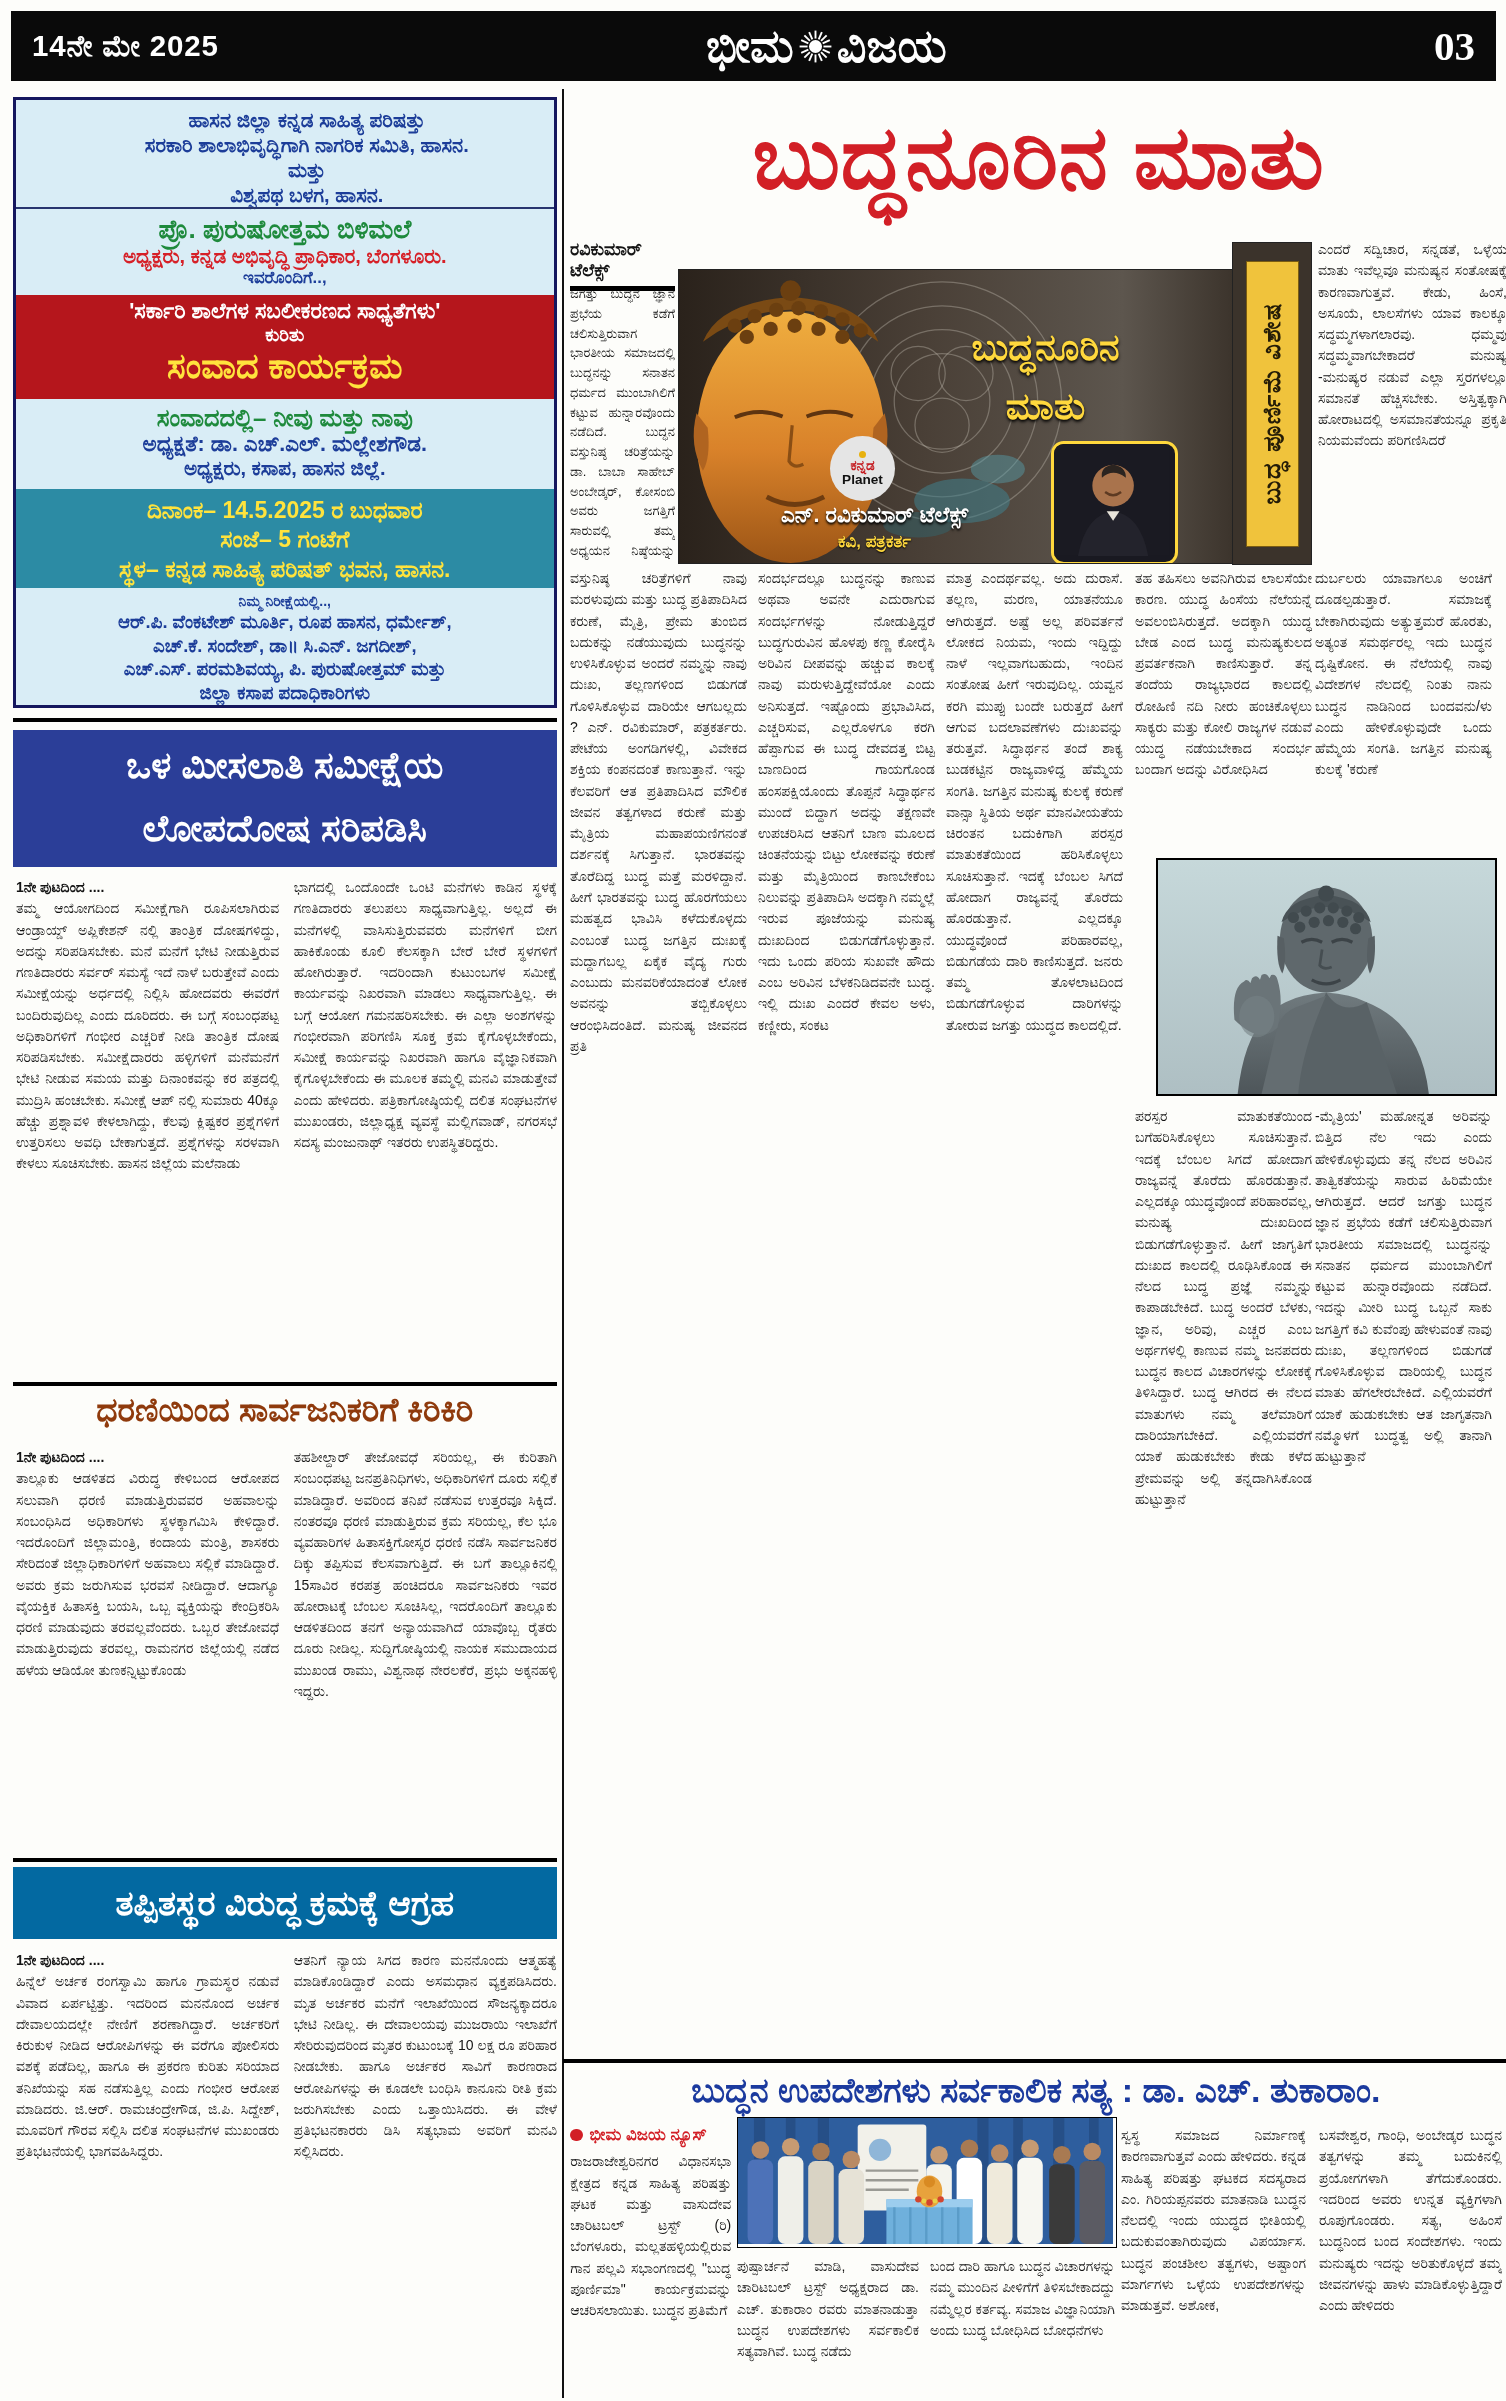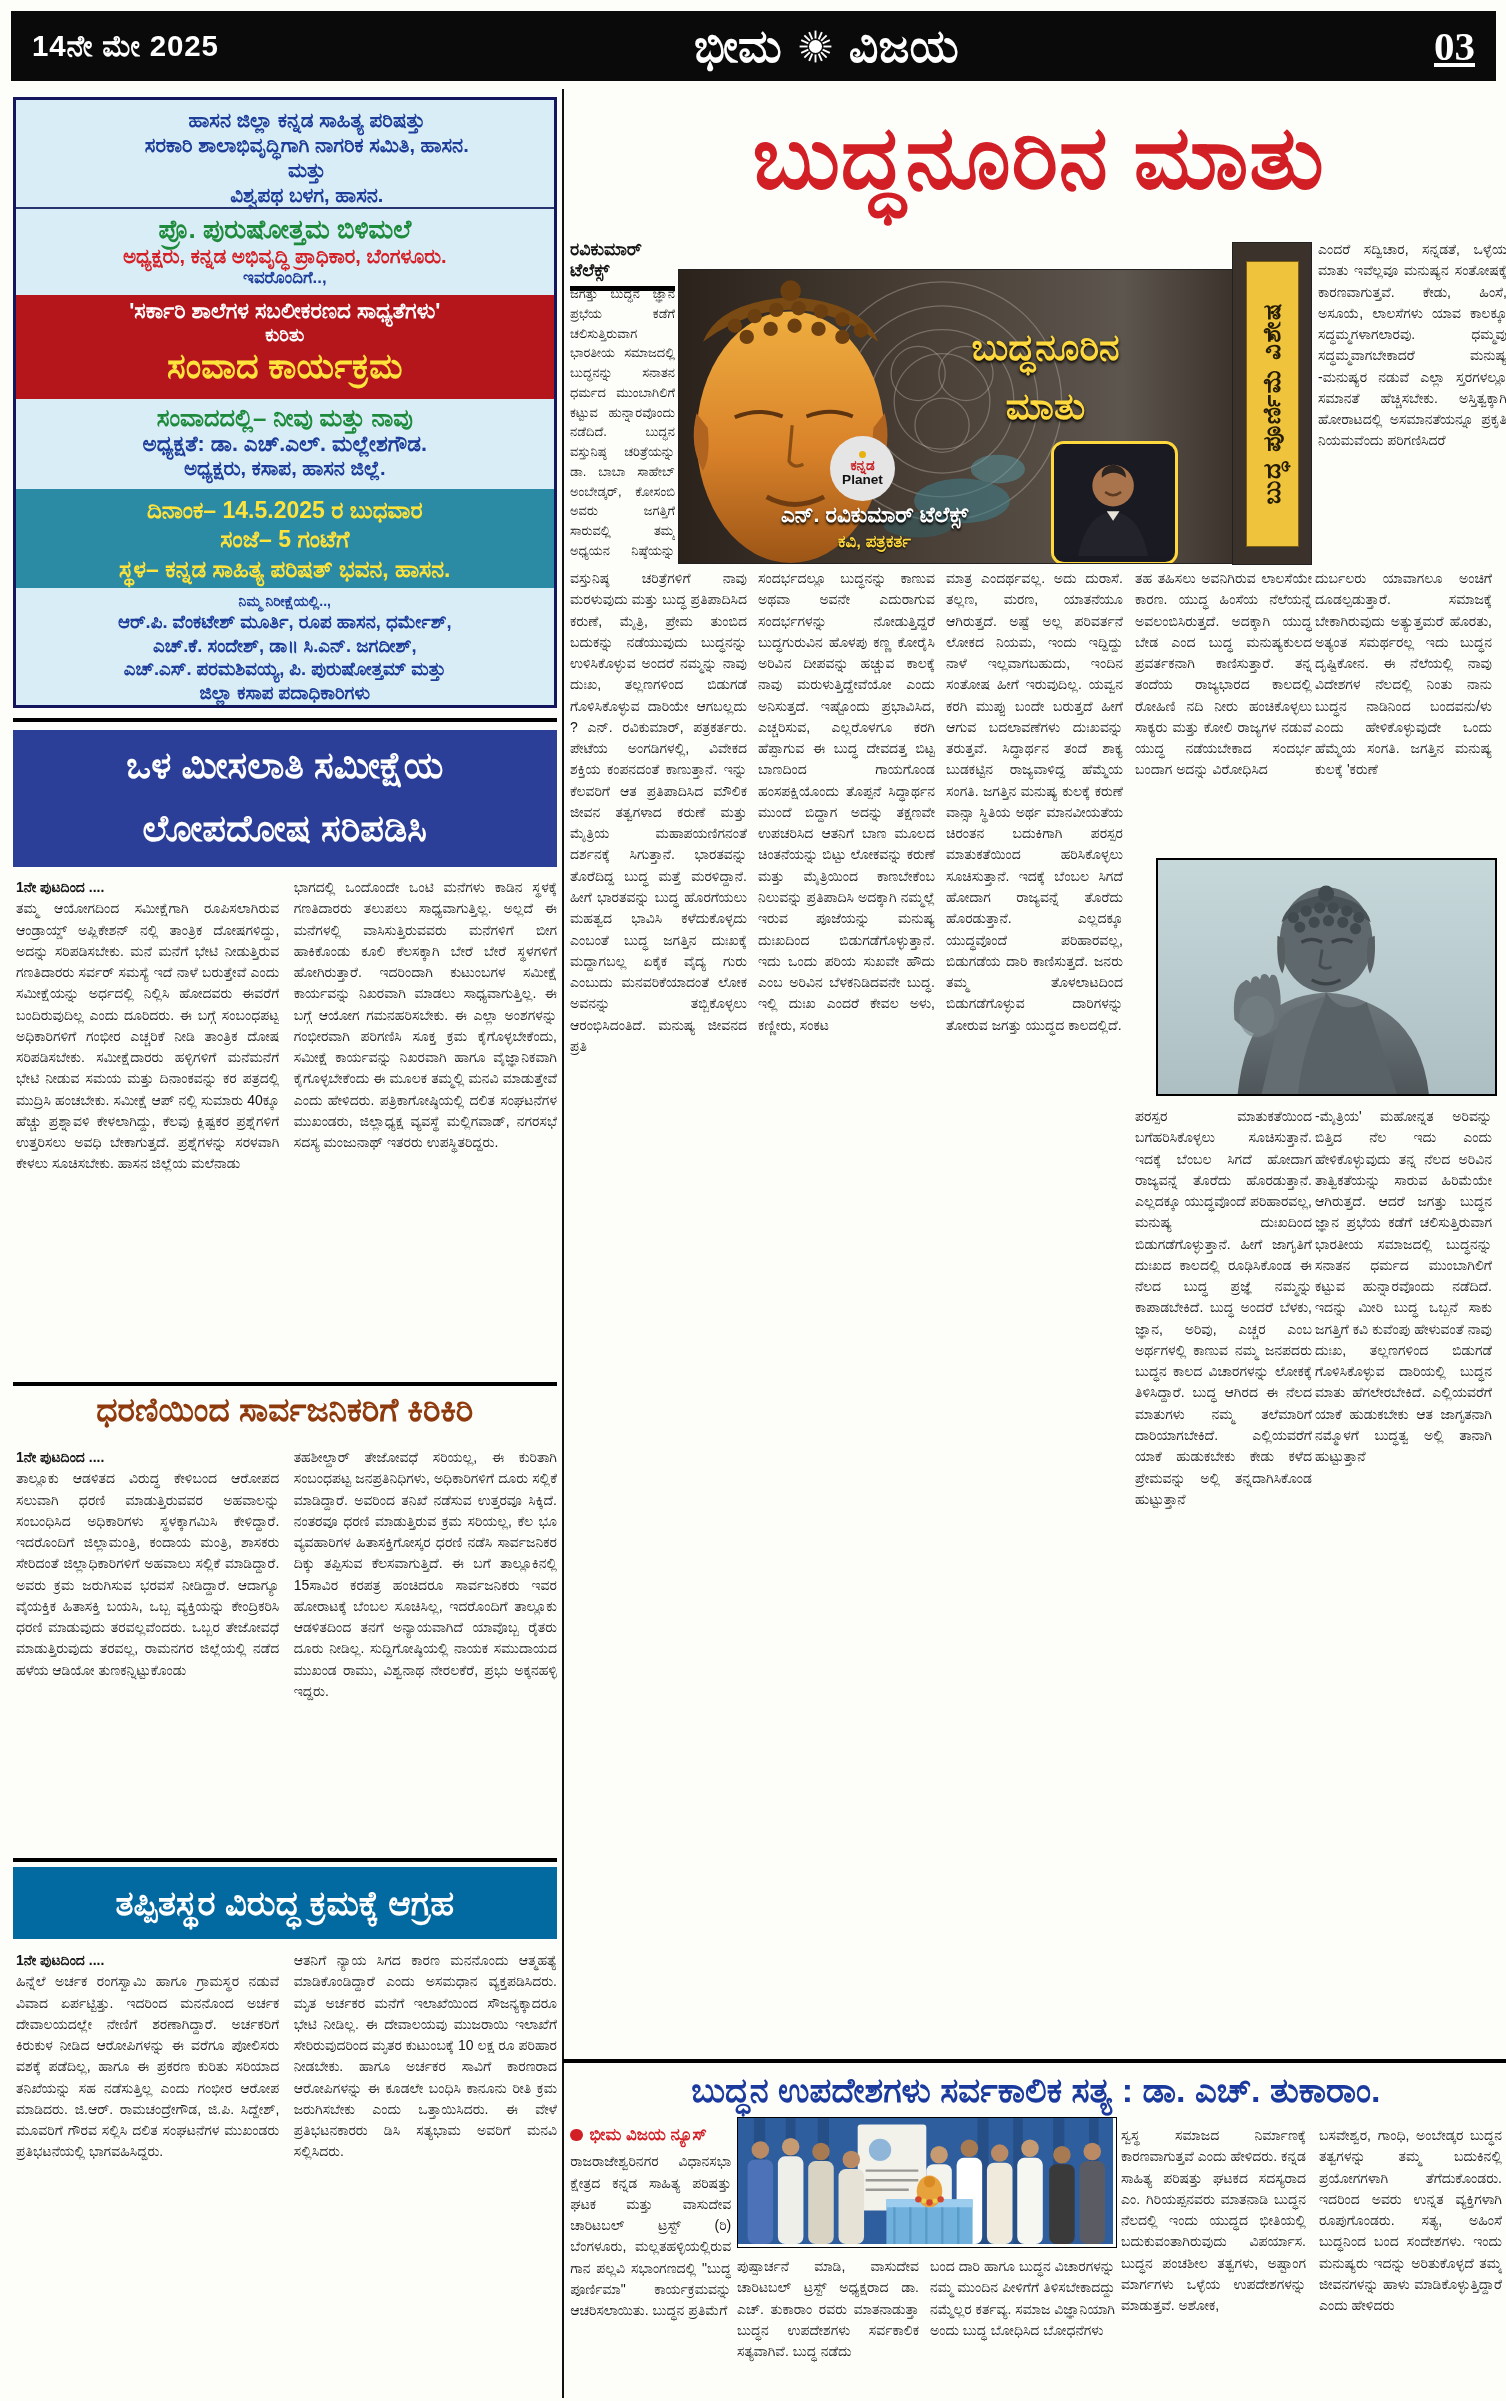--- a/index.html
+++ b/index.html
@@ -3,23 +3,23 @@
 <meta charset="utf-8">
 <style>
   html,body{margin:0;padding:0;background:#e9e9e9;}
   .page{position:relative;width:1507px;height:2401px;background:#fdfdfa;margin:0 auto;
         font-family:"Liberation Sans","DejaVu Sans",sans-serif;color:#141414;overflow:hidden;}
   .abs{position:absolute;}
   
   .masthead{left:11px;top:11px;width:1485px;height:70px;background:#0a0a0a;color:#fff;
             display:flex;align-items:center;justify-content:space-between;padding:0 21px;box-sizing:border-box;}
   .mh-date{font-size:29.5px;font-weight:bold;letter-spacing:0.8px;}
-  .mh-title{font-size:46px;font-weight:bold;display:flex;align-items:center;gap:16px;}
+  .mh-title{font-size:46px;font-weight:bold;display:flex;align-items:center;gap:4px;}
   .sunburst{width:35px;height:35px;display:inline-block;}
-  .mh-page{font-size:41px;font-weight:bold;font-family:"Liberation Serif","DejaVu Serif",serif;text-decoration:underline;}
+  .mh-page{font-size:41px;font-weight:bold;font-family:"Liberation Serif","DejaVu Serif",serif;}
   
   .vrule{left:562px;top:89px;width:2.4px;height:2309px;background:#111;}
   
   .adbox{left:12.8px;top:97px;width:544px;height:611px;border:3.2px solid #15175e;background:#d9edf6;
          box-sizing:border-box;display:flex;flex-direction:column;text-align:center;}
   .ad-s1{padding-top:8px;height:99px;padding-left:44px;}
   .ad-s1 div{font-size:20px;font-weight:bold;color:#1c3d99;line-height:1.25;}
   .ad-div{border-top:2.4px solid #27356f;}
   .ad-s2{height:89px;padding-top:4.8px;}
   .ad-guest{font-size:26px;font-weight:bold;color:#1e8a3c;}

